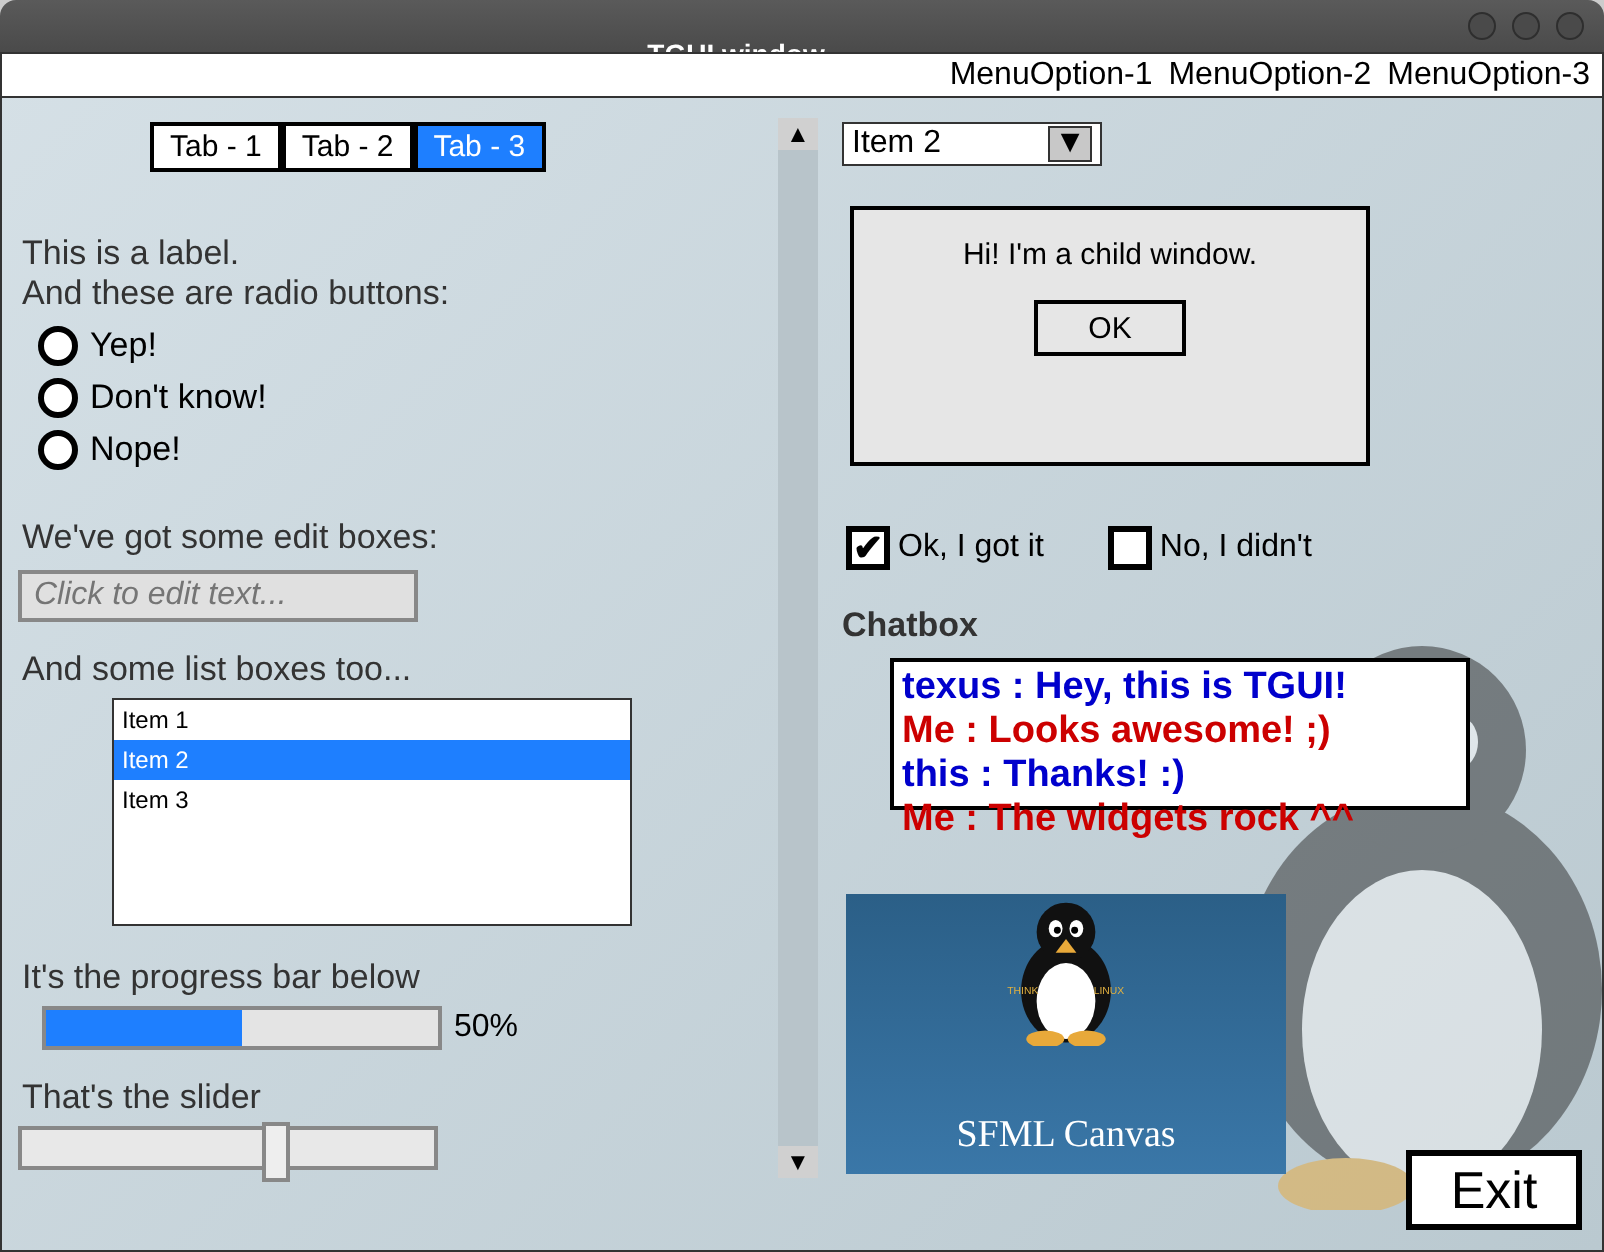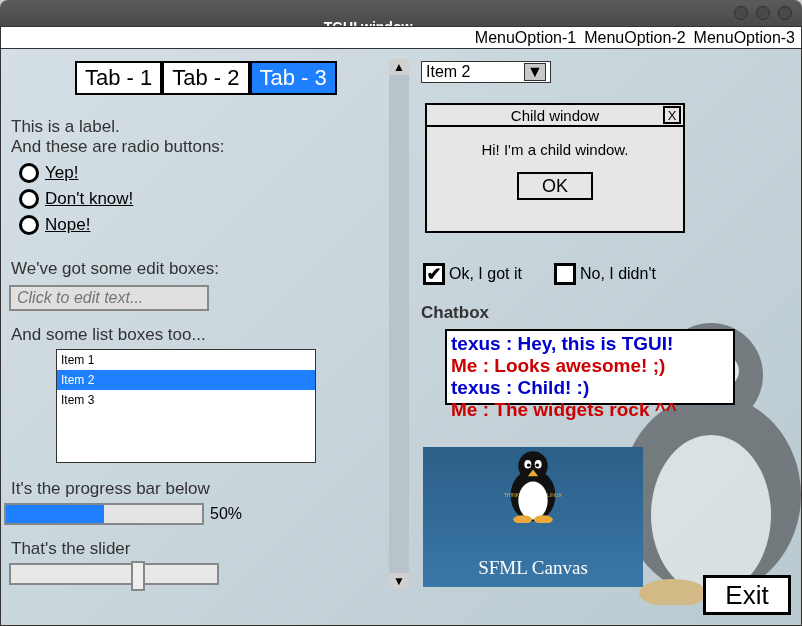--- a/index.html
+++ b/index.html
@@ -23,50 +23,50 @@
   .penguin-bg { position: absolute; right: -40px; bottom: 20px; opacity: 0.5; }
   .menubar {
     background: #fff; border-bottom: 1px solid #333; font-size: 16px;
     display: flex; height: 22px; align-items: center; justify-content: flex-end;
   }
   .menubar .item { padding: 0 2px; margin-right: 4px; cursor: pointer; }
   .client { position: absolute; left: 0; top: 22px; right: 0; bottom: 0; }
   
   .tabs { position: absolute; left: 74px; top: 12px; display: flex; }
   .tab {
-    border: 2px solid #000; padding: 2px 8px; font-size: 22px;
+    border: 2px solid #000; padding: 2px 8px; font-size: 15px;
     background: #fff; cursor: pointer;
   }
   .tab.selected { background: #1e7fff; color: #fff; }
   
   .lbl { font-size: 17px; color: #333; }
   .label1 { position: absolute; left: 10px; top: 68px; }
   .label2 { position: absolute; left: 10px; top: 88px; }
   .radios { position: absolute; left: 18px; top: 114px; }
   .radio-row { display: flex; align-items: center; margin-bottom: 6px; }
   .radio {
     width: 20px; height: 20px; border: 3px solid #000; border-radius: 50%;
     margin-right: 6px; background: #fff;
   }
-  .rlabel { font-size: 17px; text-decoration: underline; }
+  .rlabel { font-size: 17px; }
   .label3 { position: absolute; left: 10px; top: 210px; }
   .editbox {
     position: absolute; left: 8px; top: 236px; width: 200px; height: 26px;
     background: #e0e0e0; border: 2px solid #888; font-style: italic;
     color: #888; padding: 2px 6px; font-size: 16px;
   }
   .label4 { position: absolute; left: 10px; top: 276px; }
   .listbox {
     position: absolute; left: 8px; top: 300px; width: 260px; height: 114px;
     background: #fff; border: 1px solid #333; font-size: 12px; margin-left: 47px;
   }
   .listbox .li { padding: 0 4px; height: 20px; line-height: 20px; cursor: pointer; }
   .listbox .li.sel { background: #1e7fff; color: #fff; }
   .label5 { position: absolute; left: 10px; top: 430px; }
-  .progress-wrap { position: absolute; left: 3px; top: 454px; display: flex; align-items: center; }
+  .progress-wrap { position: absolute; left: 20px; top: 454px; display: flex; align-items: center; }
   .progress {
     width: 200px; height: 22px; border: 2px solid #888; background: #e4e4e4;
     position: relative; margin-right: 6px;
   }
   .progress .fill { background: #1e7fff; height: 100%; }
   .label6 { position: absolute; left: 10px; top: 490px; }
   .slider {
     position: absolute; left: 8px; top: 514px; width: 210px; height: 22px;
     background: #e8e8e8; border: 2px solid #888;
   }
@@ -102,21 +102,21 @@
     align-items: center; justify-content: center; font-size: 15px; position: relative;
   }
   .childwin .closebox {
     position: absolute; right: 2px; top: 1px; width: 18px; height: 18px;
     border: 2px solid #000; font-size: 13px; text-align: center; line-height: 15px;
     background: #e6e6e6;
   }
   .childwin .body { text-align: center; padding: 14px 0 0 0; font-size: 15px; }
   .childwin .okbtn {
     margin: 14px auto 0 auto; width: 76px; height: 28px; border: 2px solid #000;
-    background: #e6e6e6; font-size: 18px; display: flex; align-items: center;
+    background: #e6e6e6; font-size: 15px; display: flex; align-items: center;
     justify-content: center; cursor: pointer;
   }
   .checks { position: absolute; left: 422px; top: 214px; display: flex; font-size: 16px; }
   .checkbox {
     width: 22px; height: 22px; border: 3px solid #000; background: #fff;
     margin-right: 4px; display: flex; align-items: center; justify-content: center;
     font-weight: bold; font-size: 18px;
   }
   .clabel { margin-right: 32px; line-height: 22px; }
   .label7 { position: absolute; left: 420px; top: 254px; font-size: 17px; font-weight: bold; }
@@ -227,40 +227,36 @@
       <div class="track"></div>
       <div class="arrow">▼</div>
     </div>
 
     <div class="combo">
       <span>Item 2</span>
       <span class="arrowbox">▼</span>
     </div>
 
     <div class="childwin">
-      <div class="ctitle">
-        <span>Child window</span>
-        <span class="closebox">X</span>
-      </div>
       <div class="body">Hi! I'm a child window.</div>
       <div class="okbtn">OK</div>
     </div>
 
     <div class="checks">
       <span class="checkbox">✔</span>
       <span class="clabel">Ok, I got it</span>
       <span class="checkbox"></span>
       <span class="clabel">No, I didn't</span>
     </div>
 
     <div class="lbl label7">Chatbox</div>
     <div class="chatbox">
       <div class="blue">texus : Hey, this is TGUI!</div>
       <div class="red">Me : Looks awesome! ;)</div>
-      <div class="blue">texus : Child! :)</div>
+      <div class="blue">this : Thanks! :)</div>
       <div class="red">Me : The widgets rock ^^</div>
     </div>
 
     <div class="canvas">
       <svg class="mini-penguin" width="80" height="88" viewBox="0 0 80 88">
         <ellipse cx="40" cy="56" rx="26" ry="30" fill="#111"></ellipse>
         <ellipse cx="40" cy="62" rx="17" ry="22" fill="#fff"></ellipse>
         <circle cx="40" cy="22" r="17" fill="#111"></circle>
         <ellipse cx="34" cy="20" rx="4" ry="5" fill="#fff"></ellipse>
         <ellipse cx="46" cy="20" rx="4" ry="5" fill="#fff"></ellipse>

